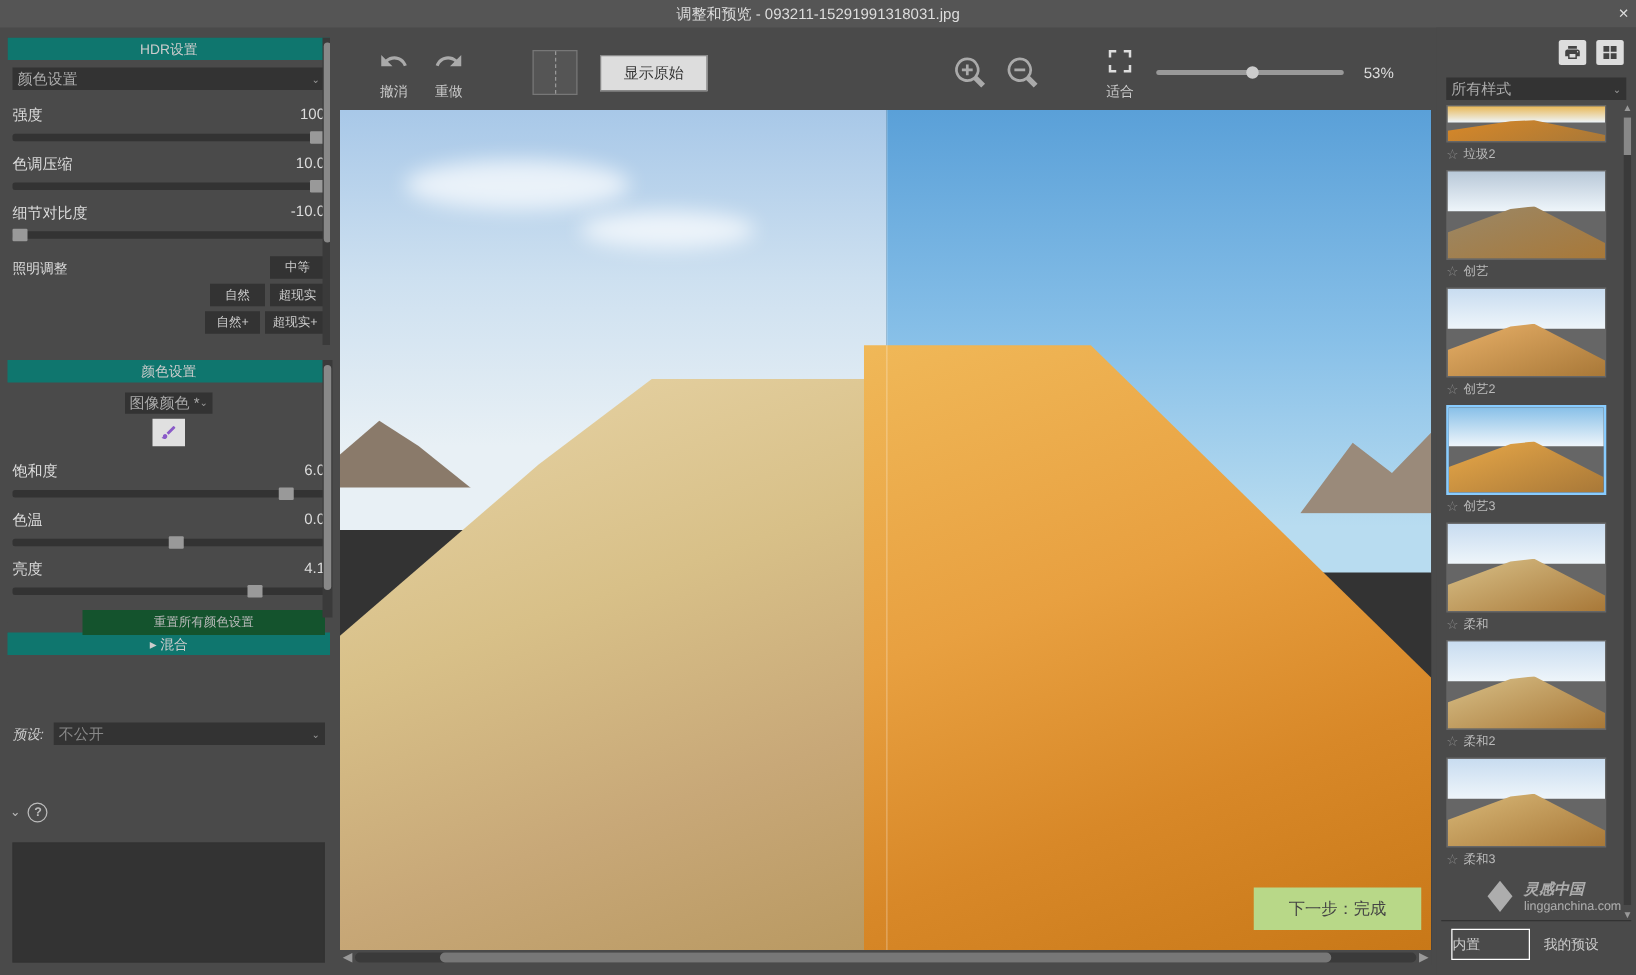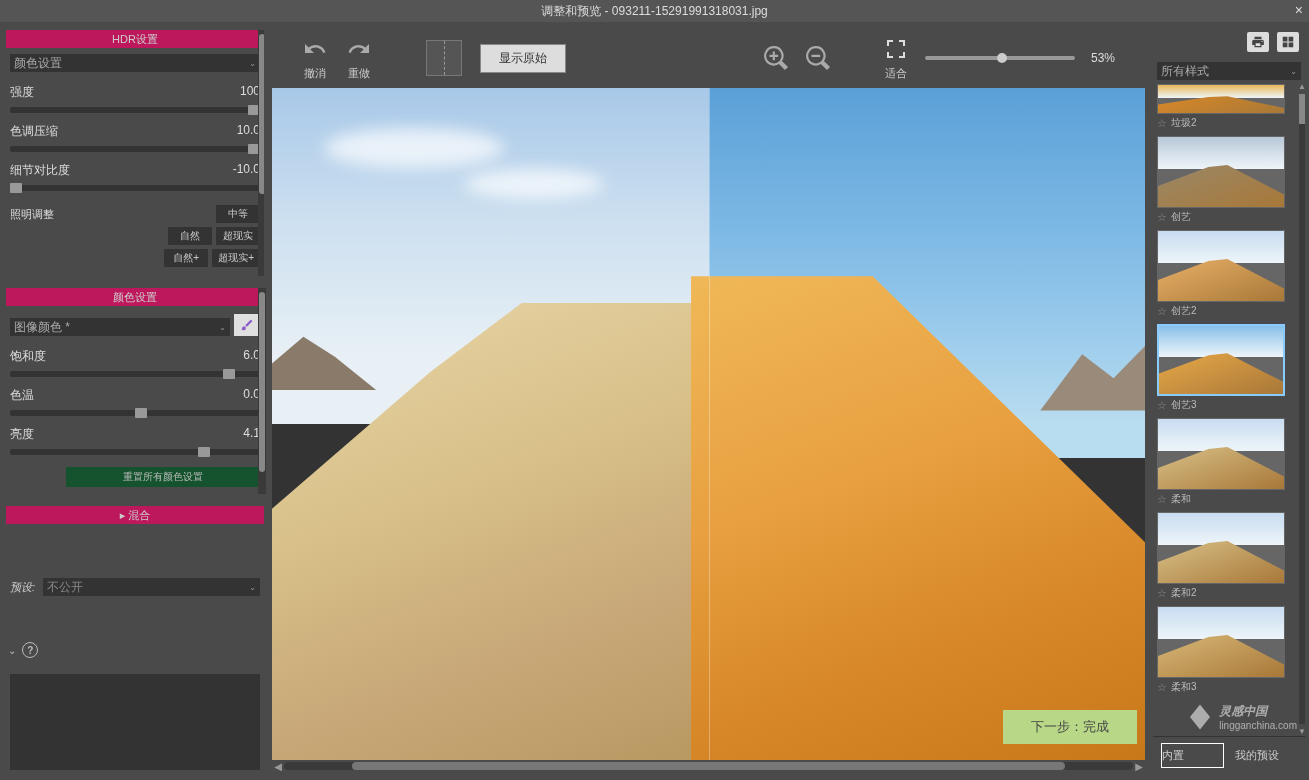--- a/index.html
+++ b/index.html
@@ -8,33 +8,33 @@
 .titlebar .close { position: absolute; right: 6px; top: 2px; cursor: pointer; font-size: 14px; color: #ddd; }
 .app { flex: 1; display: flex; background: #4a4a4a; }
 
 
 .left-panel { width: 268px; padding: 8px 4px 8px 6px; display: flex; flex-direction: column; gap: 8px; overflow: hidden; }
 .l-scroll-wrap { position: relative; }
 .l-scroll { position: absolute; right: -2px; top: 0; width: 8px; background: #3a3a3a; }
 .l-thumb { background: #888; border-radius: 3px; width: 6px; margin: 0 auto; }
 
 .panel-box { background: #4a4a4a; }
-.panel-header { background: #be185d; height: 18px; display: flex; align-items: center; justify-content: center; font-size: 11px; color: #ccc; margin-bottom: 6px; }
+.panel-header { background: #0f766e; height: 18px; display: flex; align-items: center; justify-content: center; font-size: 11px; color: #ccc; margin-bottom: 6px; }
 .dropdown { background: #333; height: 18px; display: flex; align-items: center; justify-content: space-between; padding: 0 4px; font-size: 11px; color: #aaa; cursor: pointer; }
 .dropdown .caret { font-size: 8px; color: #999; }
 .slider-row { padding: 2px 4px 6px 4px; }
 .slider-row .sl-top { display: flex; justify-content: space-between; font-size: 11px; color: #ddd; padding: 2px 0; }
 .slider-row .sl-track { height: 6px; background: #333; border-radius: 2px; position: relative; margin-top: 4px; }
 .slider-row .sl-handle { width: 12px; height: 10px; background: #999; position: absolute; top: -2px; border-radius: 1px; cursor: pointer; }
 .btn-row { display: flex; gap: 4px; padding: 2px 4px; justify-content: flex-end; }
 .small-btn { background: #333; color: #ccc; font-size: 10px; padding: 2px 6px; min-width: 44px; text-align: center; cursor: pointer; border: none; }
 .label-inline { font-size: 11px; color: #ddd; padding: 4px 6px; }
 .reset-btn-row { padding: 6px 4px 2px 60px; }
 .reset-btn { background: #14532d; color: #bbb; font-size: 10px; padding: 3px 0; width: 100%; border: none; cursor: pointer; }
-.swatch-row { display: flex; gap: 4px; padding: 2px 4px 8px 4px; align-items: flex-end; }
+.swatch-row { display: flex; gap: 4px; padding: 2px 4px 8px 4px; align-items: center; flex-direction: column; }
 .swatch-row .dropdown { flex: 1; }
 .eyedrop-btn { width: 26px; height: 22px; background: #e0e0e0; display: flex; align-items: center; justify-content: center; cursor: pointer; }
 .preset-row { display: flex; align-items: center; gap: 8px; padding: 4px 4px; }
 .preset-row label { font-size: 11px; color: #ccc; font-style: italic; }
 .preset-row .dropdown { flex: 1; color: #888; }
 .help-row { display: flex; align-items: center; gap: 6px; padding: 6px 2px; }
 .help-row .chev { font-size: 10px; color: #bbb; cursor: pointer; }
 .help-row .q { width: 16px; height: 16px; border: 1.5px solid #bbb; border-radius: 50%; display: flex; align-items: center; justify-content: center; font-size: 10px; color: #bbb; cursor: pointer; font-weight: bold; }
 .navigator { border: 1px solid #333; background: #333; height: 96px; margin: 2px 4px; }
 

